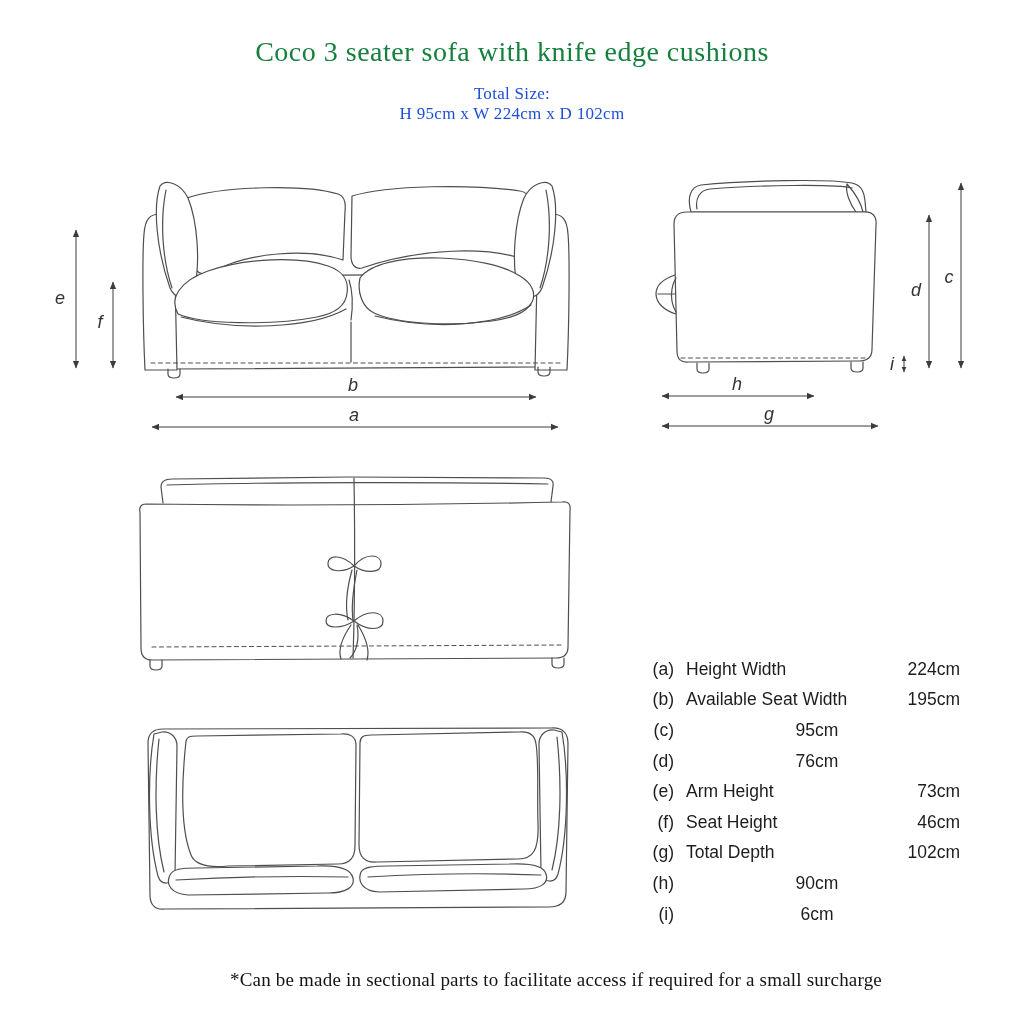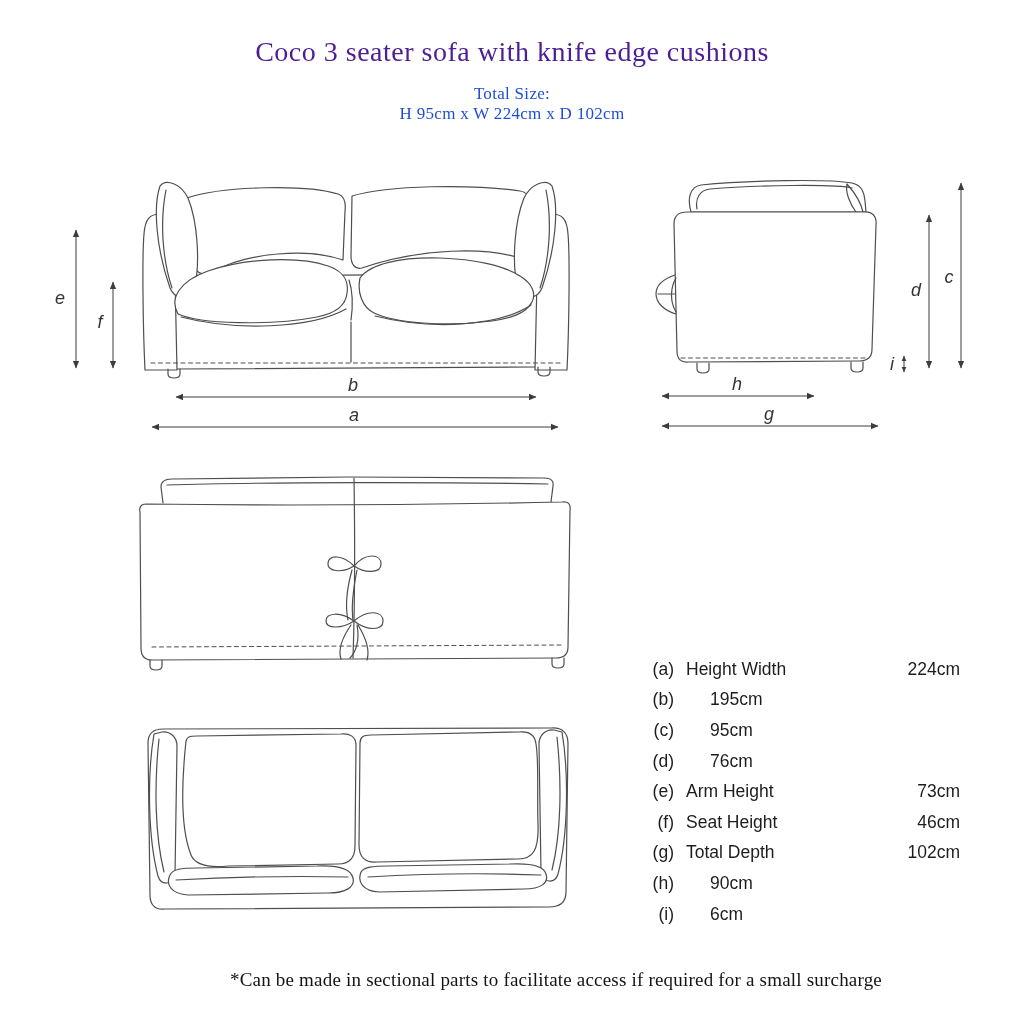--- a/index.html
+++ b/index.html
@@ -1,36 +1,36 @@
 <!DOCTYPE html>
 <html><head>
 <meta charset="utf-8">
 <style>
   html,body{margin:0;padding:0;background:#fff;}
   .canvas{position:relative;width:1024px;height:1024px;background:#ffffff;overflow:hidden;
           font-family:"Liberation Serif", serif;color:#2b2b2b;}
   .page-title{position:absolute;top:36px;left:0;width:1024px;text-align:center;
-          font-size:28px;font-weight:400;letter-spacing:.5px;color:#4c1d95;}
+          font-size:28px;font-weight:400;letter-spacing:.5px;color:#15803d;}
   .subtitle{position:absolute;top:84px;left:0;width:1024px;text-align:center;
           font-size:17px;line-height:20px;letter-spacing:.3px;color:#1d4ed8;}
   .art{position:absolute;left:0;top:0;width:1024px;height:1024px;}
   
   .line path,.line line{fill:none;stroke:#4e4e4e;stroke-width:1.2;stroke-linecap:round;stroke-linejoin:round;}
   .line path.fillw{fill:#ffffff;}
   .line .dash{stroke-dasharray:4 3.5;stroke-width:1;}
   
   .dim line{stroke:#3c3c3c;stroke-width:1;}
   .dim text{font:italic 18px "Liberation Sans", sans-serif;fill:#333;}
   
   .spec{position:absolute;left:640px;top:654px;width:320px;
         font-family:"Liberation Sans", sans-serif;font-size:17.5px;color:#1d1d1d;}
   .spec .row{display:grid;grid-template-columns:34px 1fr max-content;column-gap:12px;
         height:30.6px;align-items:center;}
   .spec .k{text-align:right;}
-  .spec .v{text-align:left;margin-left:24px;}
+  .spec .v{text-align:center;}
   .footnote{position:absolute;top:969px;left:0;width:1024px;text-align:center;
         font-size:19px;letter-spacing:.2px;color:#141414;padding-left:44px;}
 </style>
 </head>
 <body>
 
 <div class="canvas">
 
   <div class="page-title">Coco 3 seater sofa with knife edge cushions</div>
 
@@ -133,20 +133,21 @@
   </svg>
 
   <div class="spec">
     <div class="row">
       <span class="k">(a)</span>
       <span class="l">Height Width</span>
       <span class="v">224cm</span>
     </div>
     <div class="row">
       <span class="k">(b)</span>
+      <span class="l">Available Seat Width</span>
       <span class="v">195cm</span>
     </div>
     <div class="row">
       <span class="k">(c)</span>
       <span class="v">95cm</span>
     </div>
     <div class="row">
       <span class="k">(d)</span>
       <span class="v">76cm</span>
     </div>

